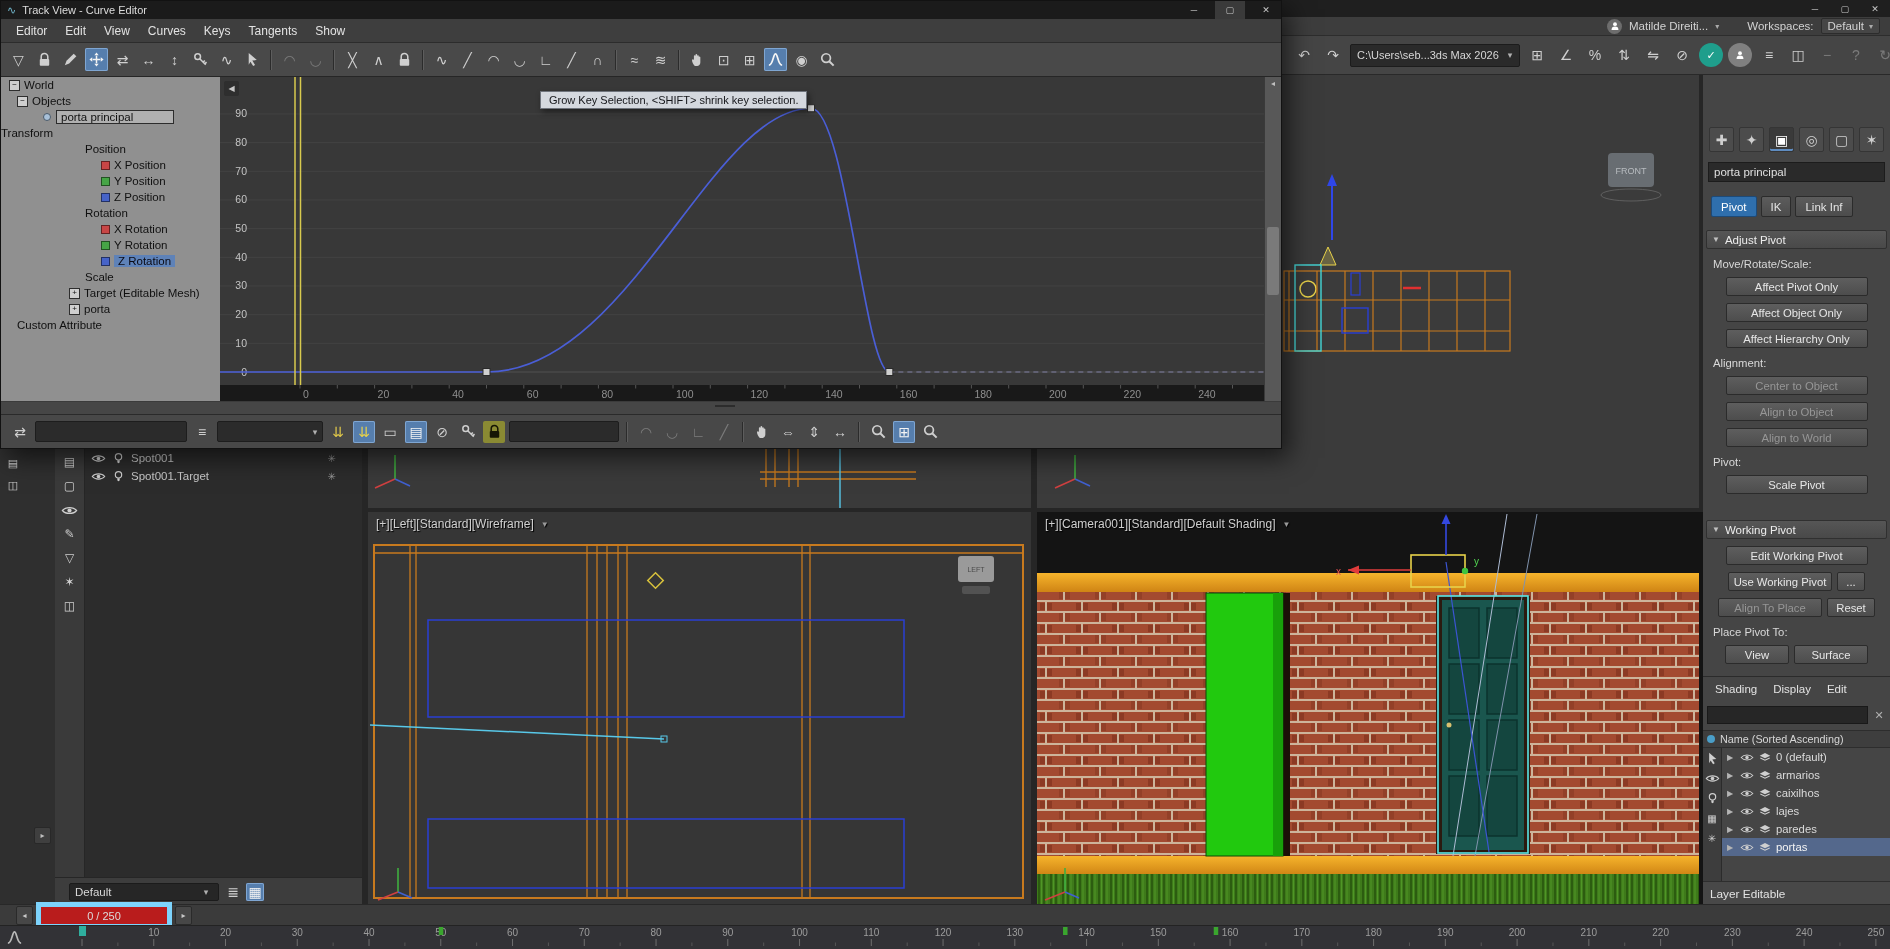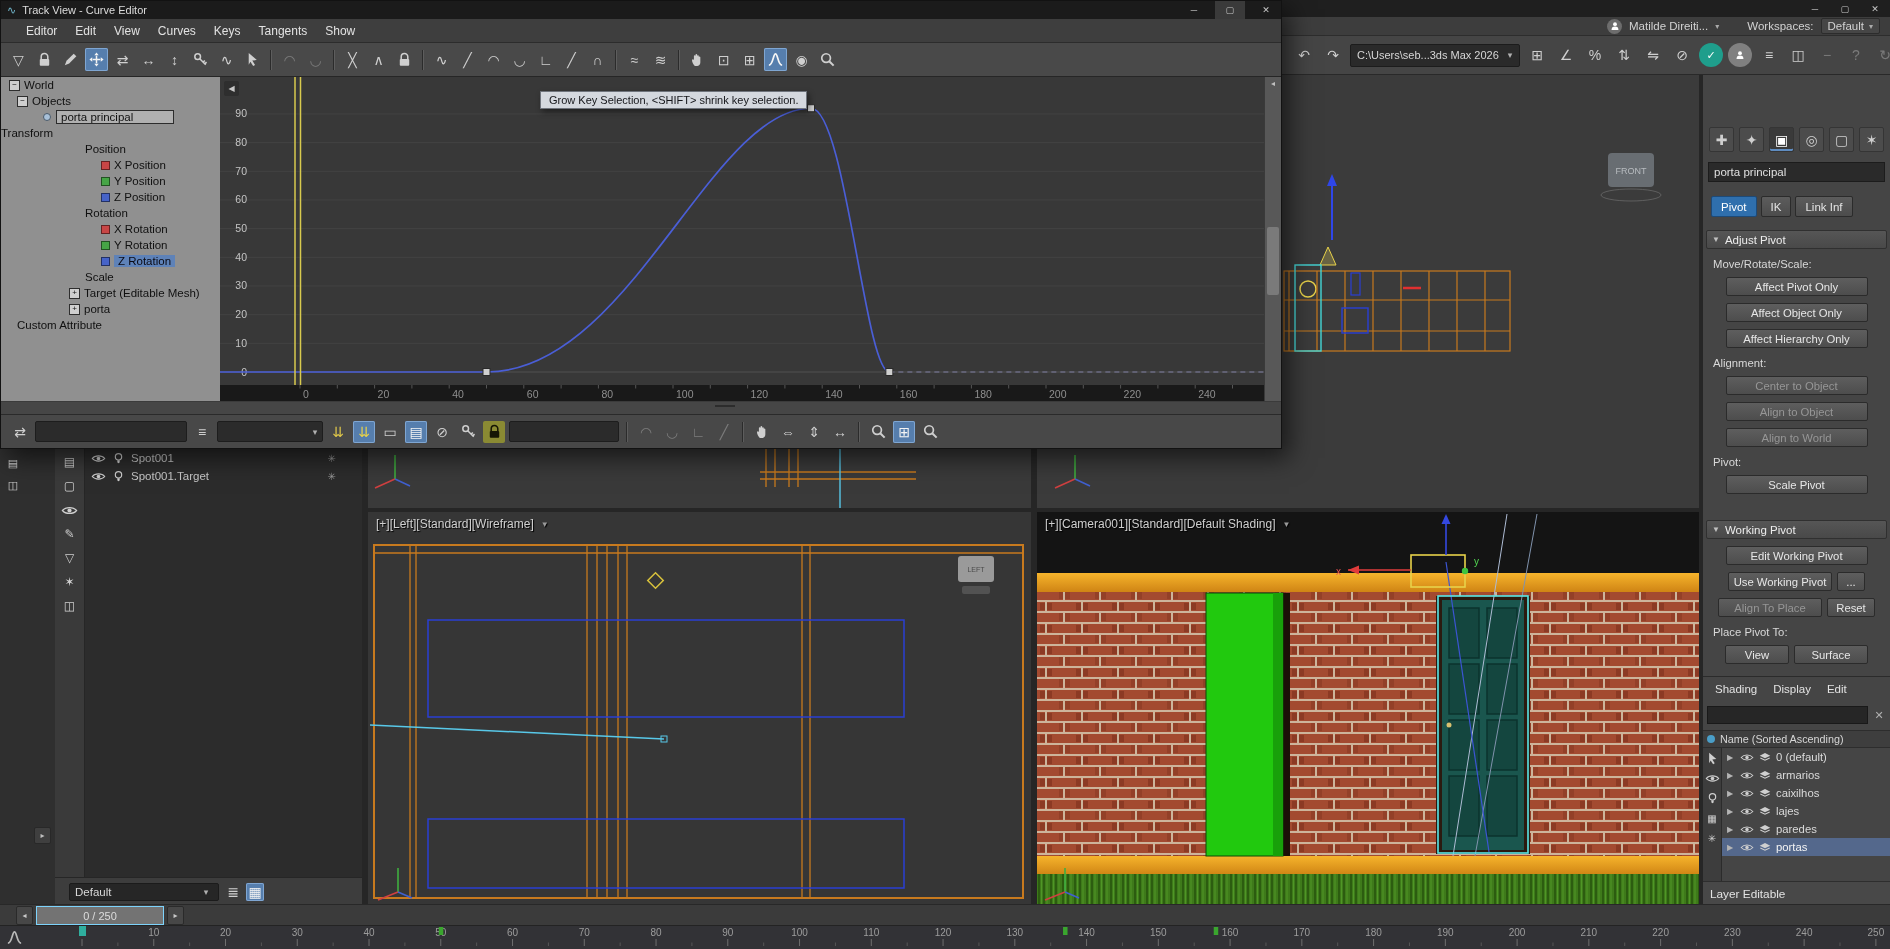--- a/index.html
+++ b/index.html
@@ -29,21 +29,21 @@
   .ws-val{display:flex;align-items:center;gap:5px;padding:1px 6px;border:1px solid #2c2c2c;background:#464646;border-radius:2px;}
   .ws-val i{font-style:normal;}
   #main-toolbar{position:absolute;left:0;top:36px;width:1890px;height:39px;background:#454545;border-bottom:1px solid #292929;display:flex;align-items:center;gap:5px;padding-left:1292px;box-sizing:border-box;}
   #path-field{width:160px;height:21px;background:#2a2a2a;border:1px solid #1c1c1c;border-radius:2px;color:#d6d6d6;font-size:11px;display:flex;align-items:center;padding:0 2px 0 6px;flex:0 0 auto;}
   #path-field .txt{flex:1;white-space:nowrap;overflow:hidden;}
 
   
   #vp-top-left{position:absolute;left:365px;top:75px;width:666px;height:433px;background:#3a3a3a;overflow:hidden;}
   #vp-top-right{position:absolute;left:1037px;top:75px;width:662px;height:433px;background:#3b3b3b;overflow:hidden;}
   #vp-left{position:absolute;left:368px;top:512px;width:663px;height:392px;background:#363636;overflow:hidden;}
-  #vp-camera{position:absolute;left:1037px;top:512px;width:662px;height:392px;background:#141414;overflow:hidden;}
+  #vp-camera{position:absolute;left:1037px;top:512px;width:662px;height:392px;background:#141414;overflow:hidden;padding-left:37px;}
   .vp-label{position:absolute;left:8px;top:5px;z-index:5;color:#cfcfcf;font-size:12px;display:flex;gap:7px;align-items:center;text-shadow:1px 1px 1px #000;}
   .vp-label .dd{color:#9a9a9a;font-size:8px;}
   #div-h{position:absolute;left:365px;top:508px;width:1334px;height:4px;background:#262626;}
   #div-v{position:absolute;left:1031px;top:75px;width:6px;height:829px;background:#262626;}
   #div-right{position:absolute;left:1699px;top:75px;width:4px;height:874px;background:#262626;}
   #div-left{position:absolute;left:362px;top:448px;width:6px;height:456px;background:#262626;}
 
   
   #scene-dock{position:absolute;left:0;top:448px;width:55px;height:456px;background:#2f2f2f;border-top:1px solid #222;}
   #scene-dock .icon{width:16px;height:16px;}
@@ -91,32 +91,32 @@
   #lp-strip .icon span{font-size:10px;}
   .lp-row{height:18px;display:flex;align-items:center;gap:4px;padding-left:24px;font-size:11.3px;color:#dadada;}
   .lp-row .tri{font-size:8px;color:#b4b4b4;width:9px;}
   .lp-row .icon{width:14px;height:14px;}
   .lp-row.selected{background:#54688c;color:#f4f4f4;}
   .lp-title{position:absolute;left:0;top:204px;width:100%;height:24px;background:#484848;border-top:1px solid #2e2e2e;display:flex;align-items:center;padding-left:7px;font-size:11.8px;color:#e2e2e2;box-sizing:border-box;}
 
   
   #bottom-row{position:absolute;left:0;top:904px;width:1890px;height:21px;background:#3b3b3b;border-top:1px solid #282828;display:flex;align-items:center;}
   .spin-btn{width:15px;height:17px;background:#474747;border:1px solid #2a2a2a;display:flex;align-items:center;justify-content:center;font-size:8px;color:#c8c8c8;border-radius:2px;}
-  #frame-field{width:126px;height:17px;background:#737373;border:1px solid #7dd3fc;display:flex;align-items:center;justify-content:center;font-size:11px;color:#dcdcdc;margin:0 3px;}
+  #frame-field{width:126px;height:17px;background:#b91c1c;border:5px solid #7dd3fc;display:flex;align-items:center;justify-content:center;font-size:11px;color:#dcdcdc;margin:0 3px;}
   #time-ruler{position:absolute;left:0;top:925px;width:1890px;height:24px;background:#323236;}
   #mini-curve{position:absolute;left:3px;top:1px;width:22px;height:22px;color:#b8b8b8;z-index:3;}
 
   
   #tv{position:absolute;left:0;top:0;width:1282px;height:449px;background:#464646;border:1px solid #121212;box-shadow:7px 9px 24px rgba(0,0,0,.6);z-index:40;box-sizing:border-box;}
   #tv-title{height:18px;background:#1b1b1b;display:flex;align-items:center;padding-left:6px;gap:6px;font-size:11px;color:#dcdcdc;}
   #tv-title .app-ic{color:#6fb3c8;font-size:11px;}
   #tv-title .sp{flex:1;}
   #tv-title .win-btn{height:18px;}
   #tv-title .win-btn.max{background:#3a3a3a;}
-  #tv-menu{height:23px;background:#3e3e3e;display:flex;align-items:center;padding-left:16px;font-size:12px;color:#e2e2e2;border-bottom:1px solid #2c2c2c;}
+  #tv-menu{height:23px;background:#3e3e3e;display:flex;align-items:center;padding-left:6px;font-size:12px;color:#e2e2e2;border-bottom:1px solid #2c2c2c;}
   .tv-menu-item{padding:3px 9px;border-radius:2px;}
   #tv-toolbar{height:33px;background:#494949;display:flex;align-items:center;padding:0 6px;gap:3px;border-bottom:1px solid #262626;}
   #tv-toolbar .icon{width:23px;height:23px;}
   #tv-tree{position:absolute;left:0;top:76px;width:219px;height:324px;background:#909090;overflow:hidden;color:#101010;font-size:11.5px;}
   .tr-row{height:16px;display:flex;align-items:center;}
   .tr-exp{width:9px;height:9px;border:1px solid #2e2e2e;background:#cfcfcf;font-size:9px;line-height:7px;text-align:center;margin-right:4px;color:#111;flex:0 0 auto;}
   .tr-axis{width:9px;height:9px;border:1px solid rgba(0,0,0,.5);margin-right:4px;flex:0 0 auto;box-sizing:border-box;}
   .tr-dot{width:8px;height:8px;border-radius:50%;background:#a8c0d8;border:1px solid #4a5a6a;margin-right:5px;flex:0 0 auto;box-sizing:border-box;}
   .tr-label{white-space:nowrap;}
   .tr-label.sel{background:#5e82b8;color:#0a0a14;padding:0 4px;}

